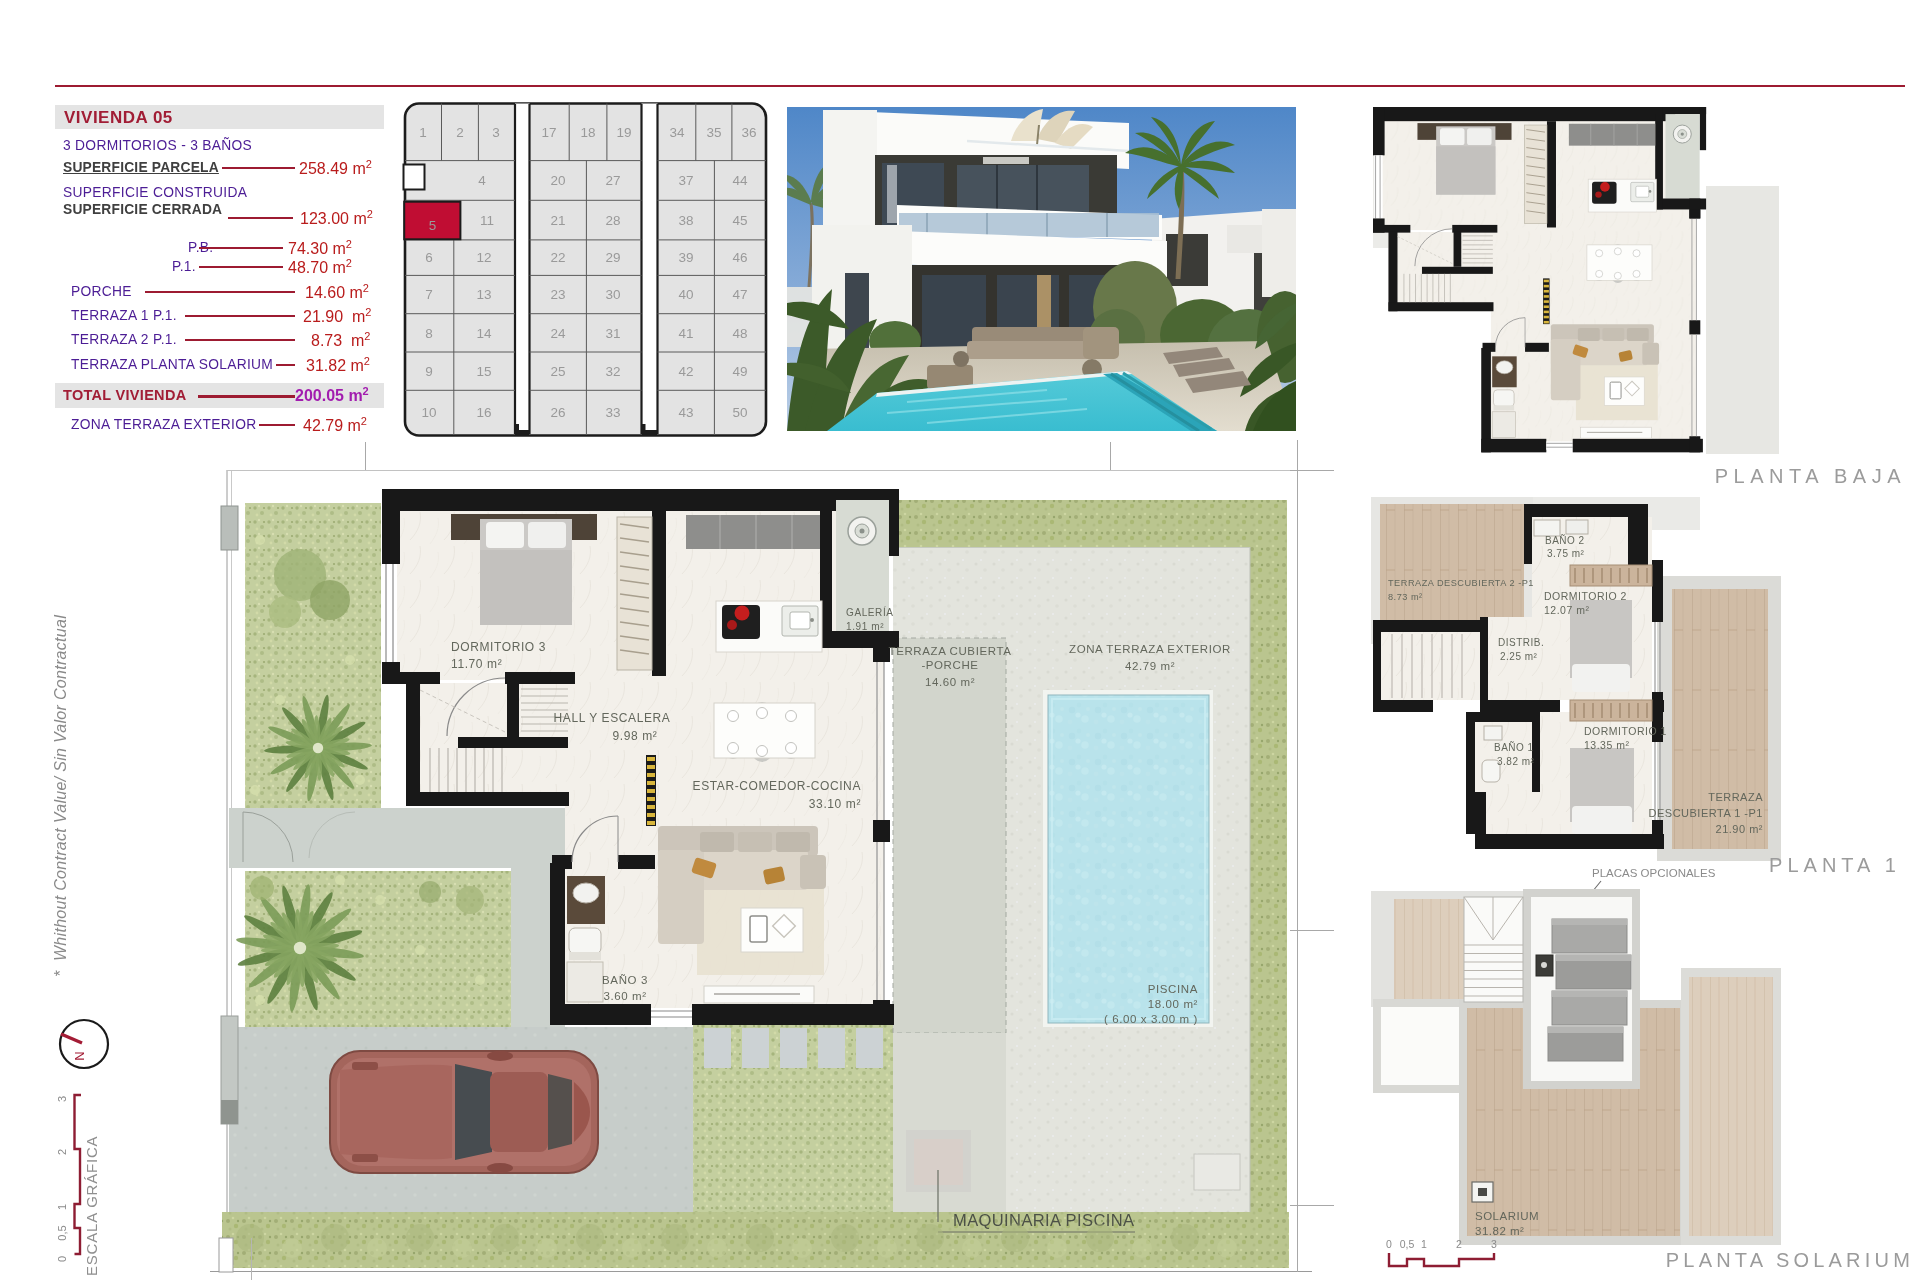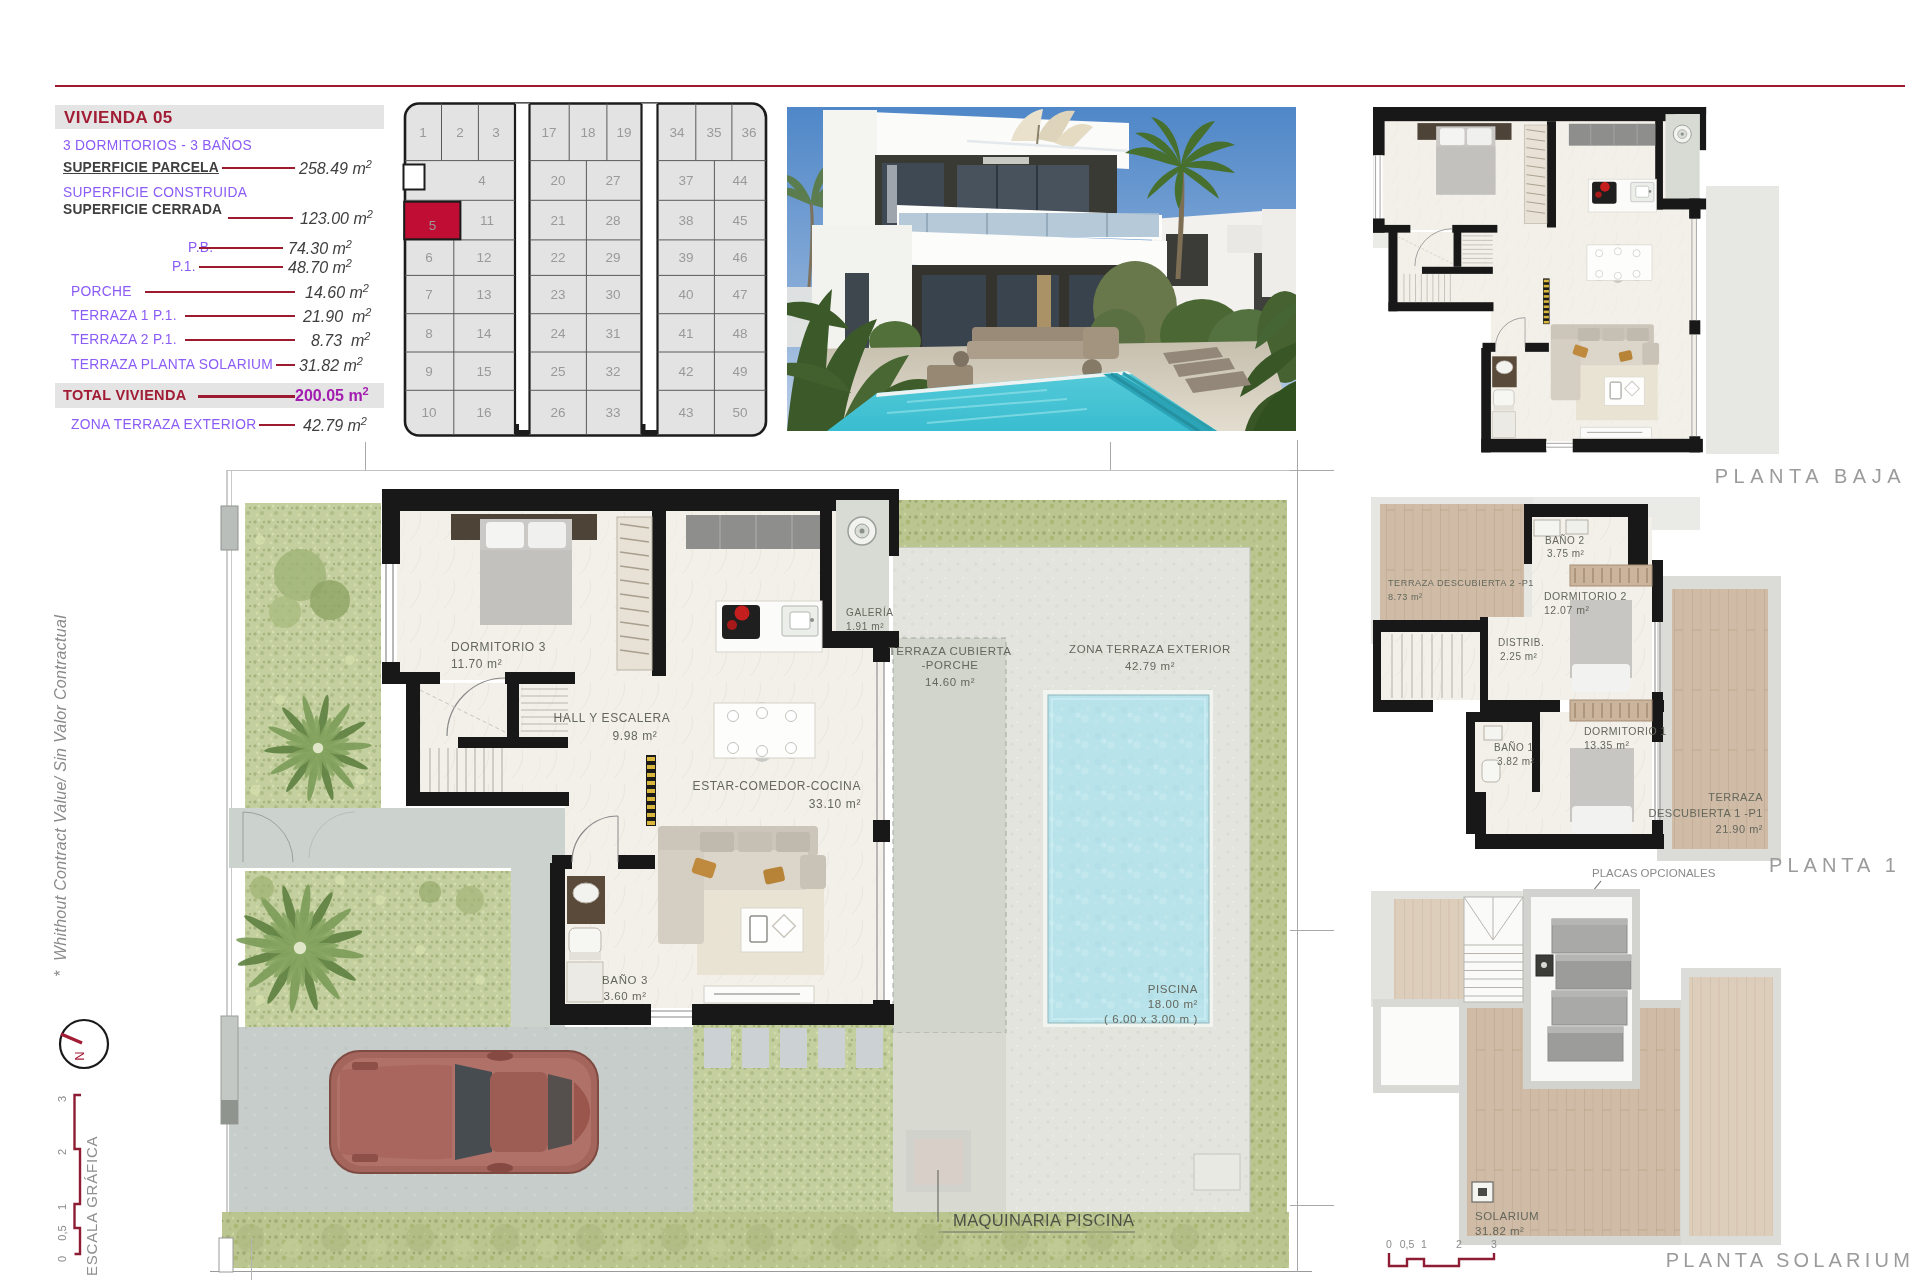--- a/index.html
+++ b/index.html
@@ -1,22 +1,22 @@
 <!DOCTYPE html>
 <html><head>
 <meta charset="utf-8">
 <style>
   html,body{margin:0;padding:0;}
   body{width:1920px;height:1280px;background:#ffffff;overflow:hidden;
        font-family:"Liberation Sans", sans-serif;}
   .page{position:relative;width:1920px;height:1200px;background:#fff;}
   .abs{position:absolute;}
   .lbl-b{font-weight:bold;color:#3f3f3f;font-size:13.8px;letter-spacing:.2px;}
-  .lbl-g{color:#8b5cf6;font-size:13.8px;letter-spacing:.3px;}
-  .val{color:#404040;font-size:16px;white-space:nowrap;font-style:italic;}
+  .lbl-g{color:#4c1d95;font-size:13.8px;letter-spacing:.3px;}
+  .val{color:#b91c1c;font-size:16px;white-space:nowrap;}
   .val sup{font-size:11px;}
   .mline{background:#9d1b31;height:2px;}
 </style>
 </head>
 <body>
 <div class="page">
 
   <div class="abs" style="left:55px;top:85px;width:1850px;height:2px;background:#9d1b31;"></div>
 
   <div class="abs" style="left:55px;top:105px;width:329px;height:24px;background:#e4e4e4;"></div>
@@ -48,21 +48,21 @@
   <div class="abs lbl-g" style="left:71px;top:308px;">TERRAZA 1 P.1.</div>
   <div class="abs mline" style="left:185px;top:315px;width:110px;"></div>
   <div class="abs val" style="left:303px;top:306px;">21.90&nbsp; m<sup>2</sup></div>
 
   <div class="abs lbl-g" style="left:71px;top:332px;">TERRAZA 2 P.1.</div>
   <div class="abs mline" style="left:185px;top:339px;width:110px;"></div>
   <div class="abs val" style="left:311px;top:330px;">8.73&nbsp; m<sup>2</sup></div>
 
   <div class="abs lbl-g" style="left:71px;top:357px;">TERRAZA PLANTA SOLARIUM</div>
   <div class="abs mline" style="left:276px;top:364px;width:19px;"></div>
-  <div class="abs val" style="left:299px;top:355px;text-align:center;">31.82 m<sup>2</sup></div>
+  <div class="abs val" style="left:306px;top:355px;text-align:center;">31.82 m<sup>2</sup></div>
 
   <div class="abs" style="left:55px;top:383px;width:329px;height:25px;background:#e4e4e4;"></div>
   <div class="abs" style="left:63px;top:387px;font-weight:bold;color:#a11d35;font-size:14.5px;letter-spacing:.3px;">TOTAL VIVIENDA</div>
   <div class="abs" style="left:198px;top:395px;width:97px;height:2.5px;background:#9d1b31;"></div>
   <div class="abs" style="left:295px;top:385px;font-weight:bold;color:#a21caf;font-size:16px;">200.05 m<span style="vertical-align:super;font-size:11px;">2</span></div>
 
   <div class="abs lbl-g" style="left:71px;top:417px;">ZONA TERRAZA EXTERIOR</div>
   <div class="abs mline" style="left:259px;top:424px;width:36px;"></div>
   <div class="abs val" style="left:303px;top:415px;">42.79 m<sup>2</sup></div>
 

